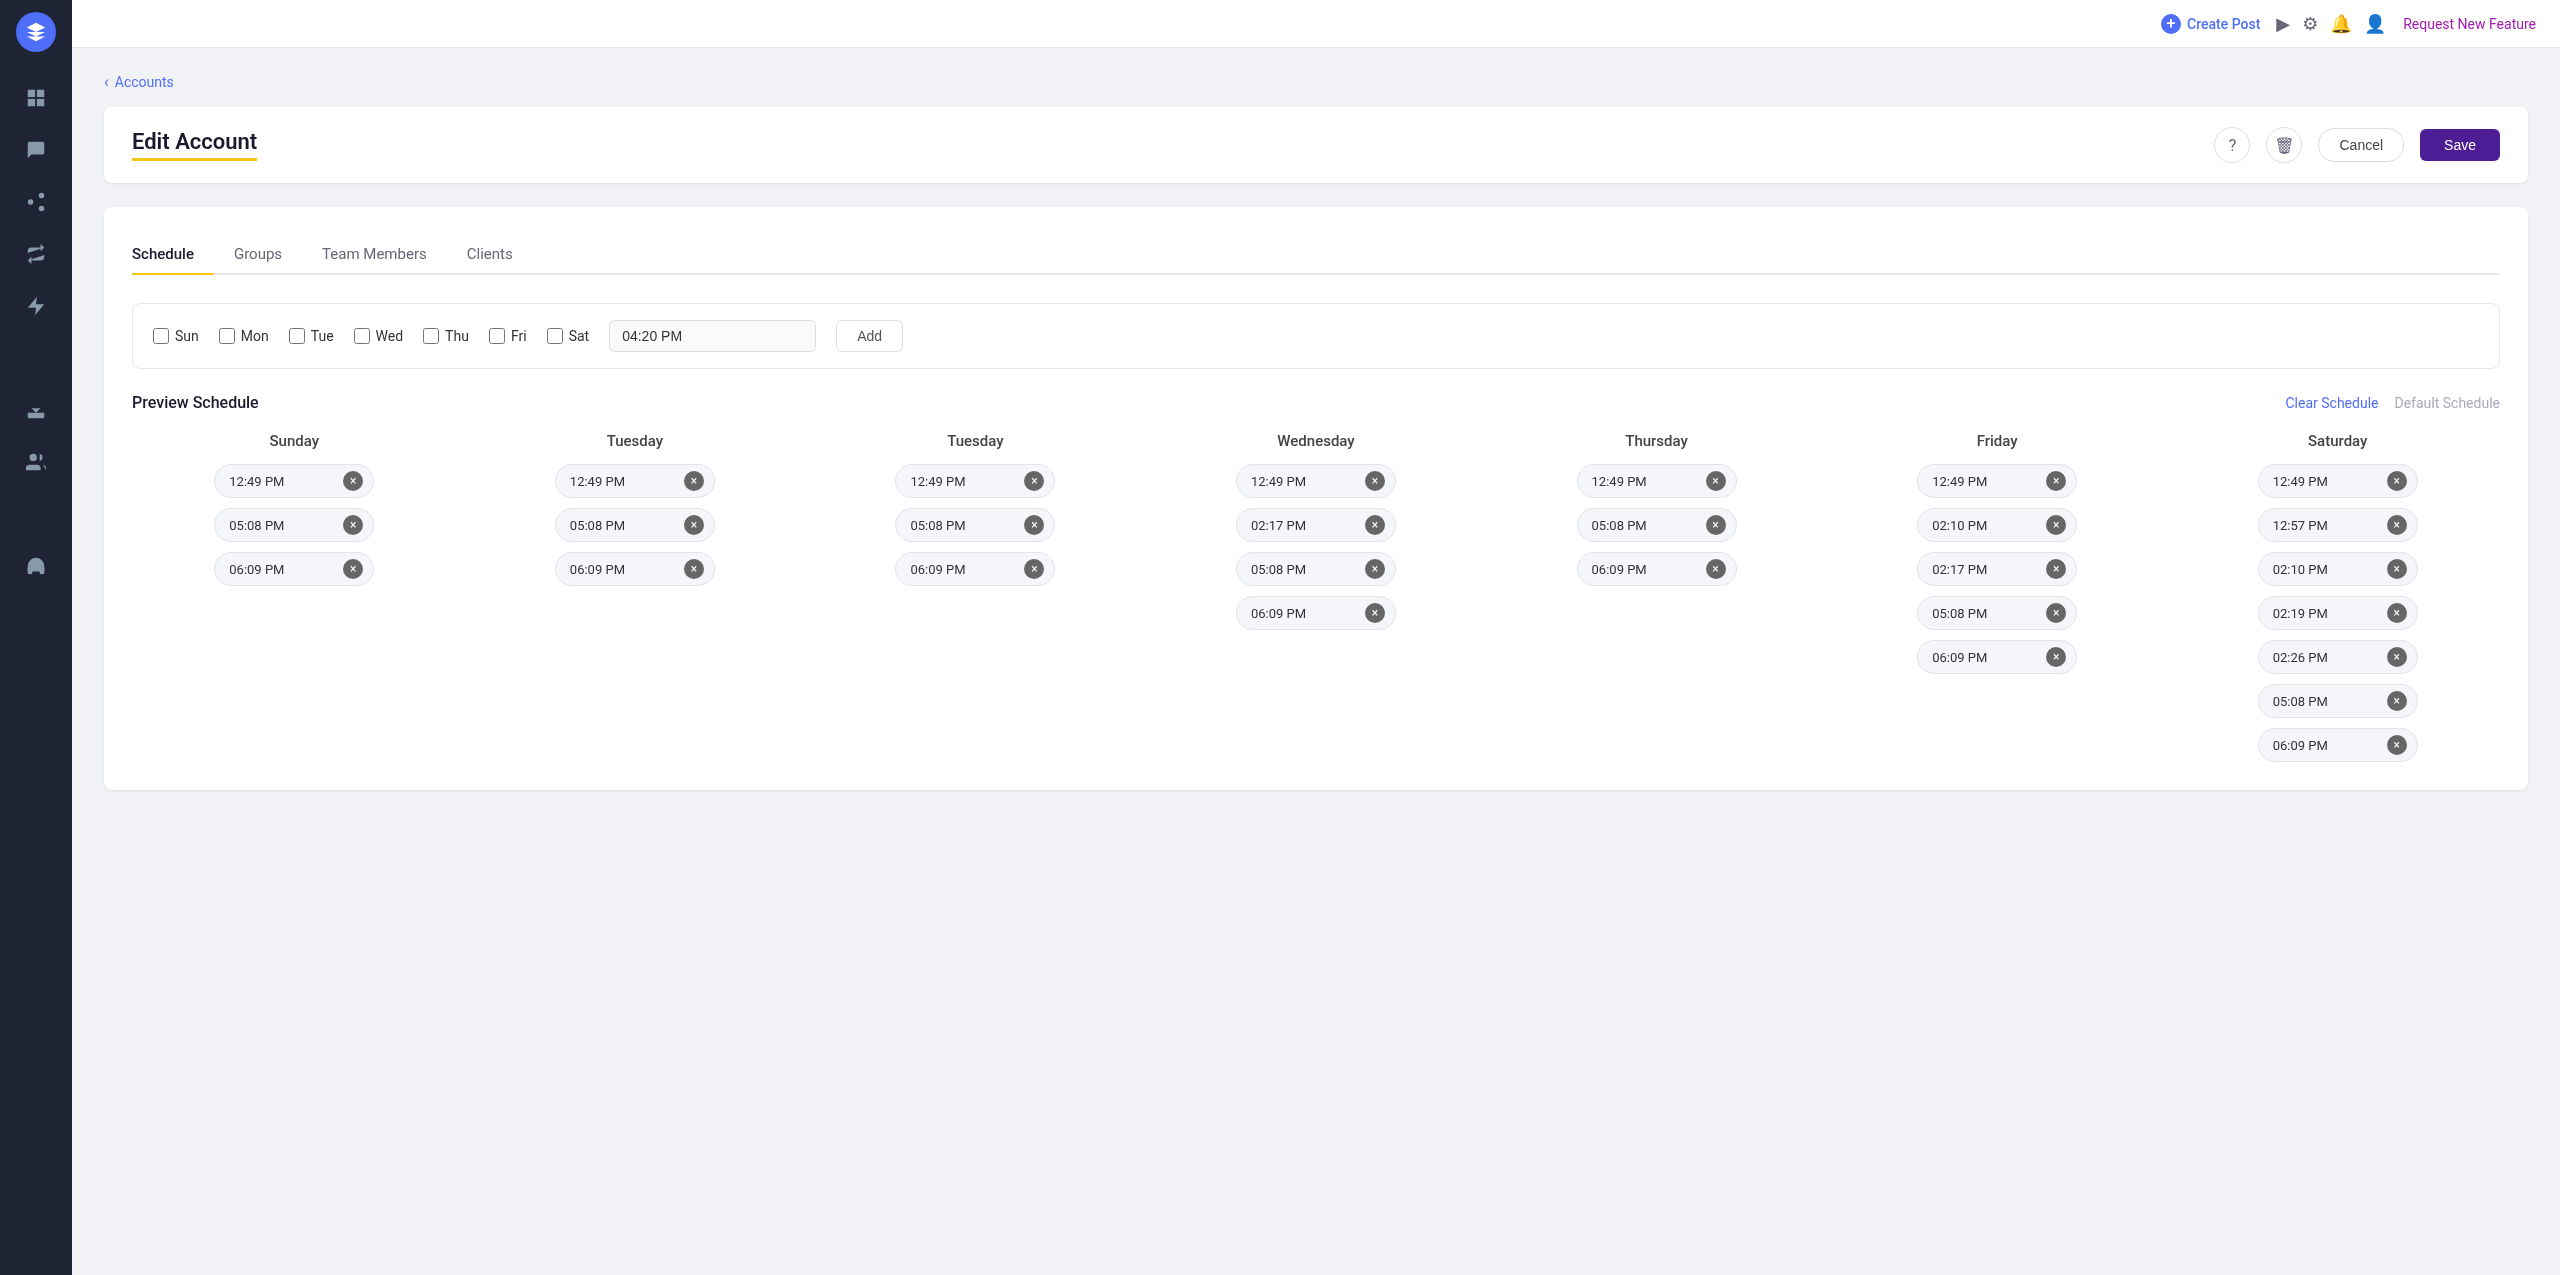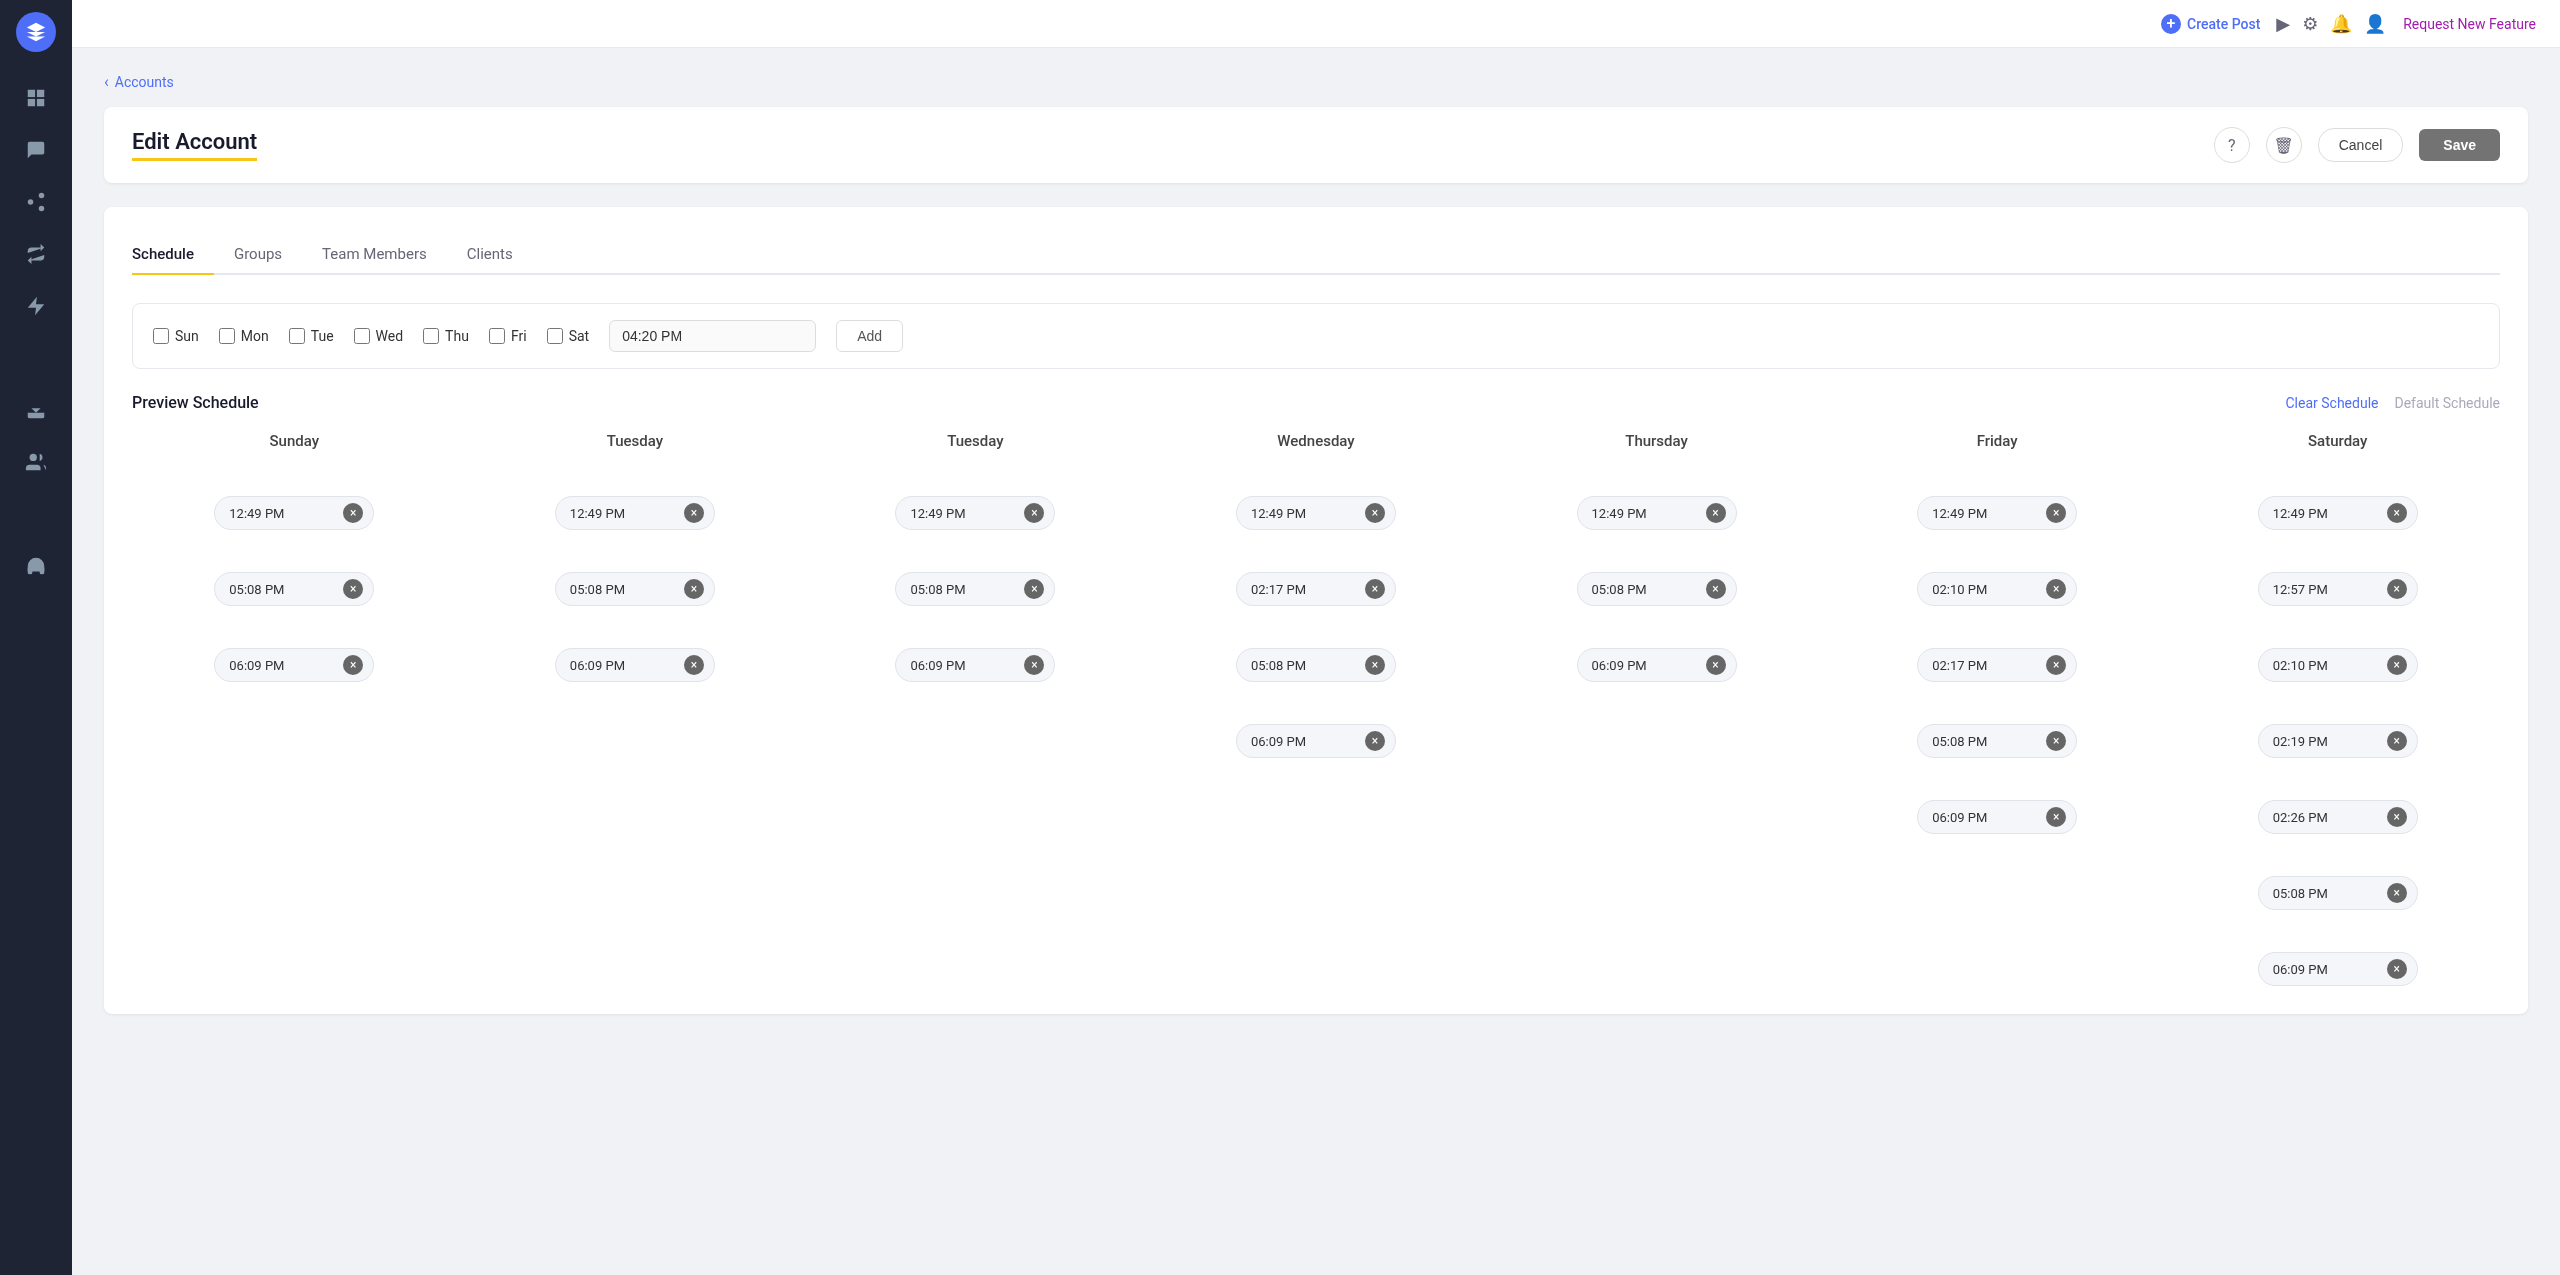--- a/index.html
+++ b/index.html
@@ -103,21 +103,21 @@
       border: 1px solid #ddd; border-radius: 50%;
       display: flex; align-items: center; justify-content: center;
       cursor: pointer; background: #fff; color: #667; font-size: 16px;
     }
     .btn-cancel {
       padding: 8px 20px; border: 1px solid #ddd; border-radius: 16px;
       background: #fff; color: #444; font-size: 14px; cursor: pointer;
     }
     .btn-save {
       padding: 8px 24px; border: none; border-radius: 6px;
-      background: #737373; color: white; font-size: 14px; cursor: pointer; font-weight: 700;
+      background: #4c1d95; color: white; font-size: 14px; cursor: pointer; font-weight: 400;
     }
 
     
     .card {
       background: #fff;
       border-radius: 8px;
       padding: 28px;
       box-shadow: 0 1px 3px rgba(0,0,0,0.07);
     }
 
@@ -167,21 +167,21 @@
       display: grid;
       grid-template-columns: repeat(7, 1fr);
       gap: 16px;
     }
     .day-col { display: flex; flex-direction: column; align-items: center; gap: 10px; }
     .day-col-header { font-size: 15px; color: #444; font-weight: 500; margin-bottom: 4px; }
     .time-pill {
       display: flex; align-items: center; justify-content: space-between;
       background: #f5f6fa; border: 1px solid #e0e3ea; border-radius: 20px;
       padding: 6px 10px 6px 14px; font-size: 13px; color: #333;
-      width: 100%; max-width: 160px; margin-top: 32px;
+      width: 100%; max-width: 160px;
     }
     .time-pill-text { flex: 1; }
     .remove-btn {
       width: 20px; height: 20px; border-radius: 50%;
       background: #666; color: white;
       display: flex; align-items: center; justify-content: center;
       font-size: 12px; cursor: pointer; flex-shrink: 0; margin-left: 8px;
     }
   </style>
 </head>

